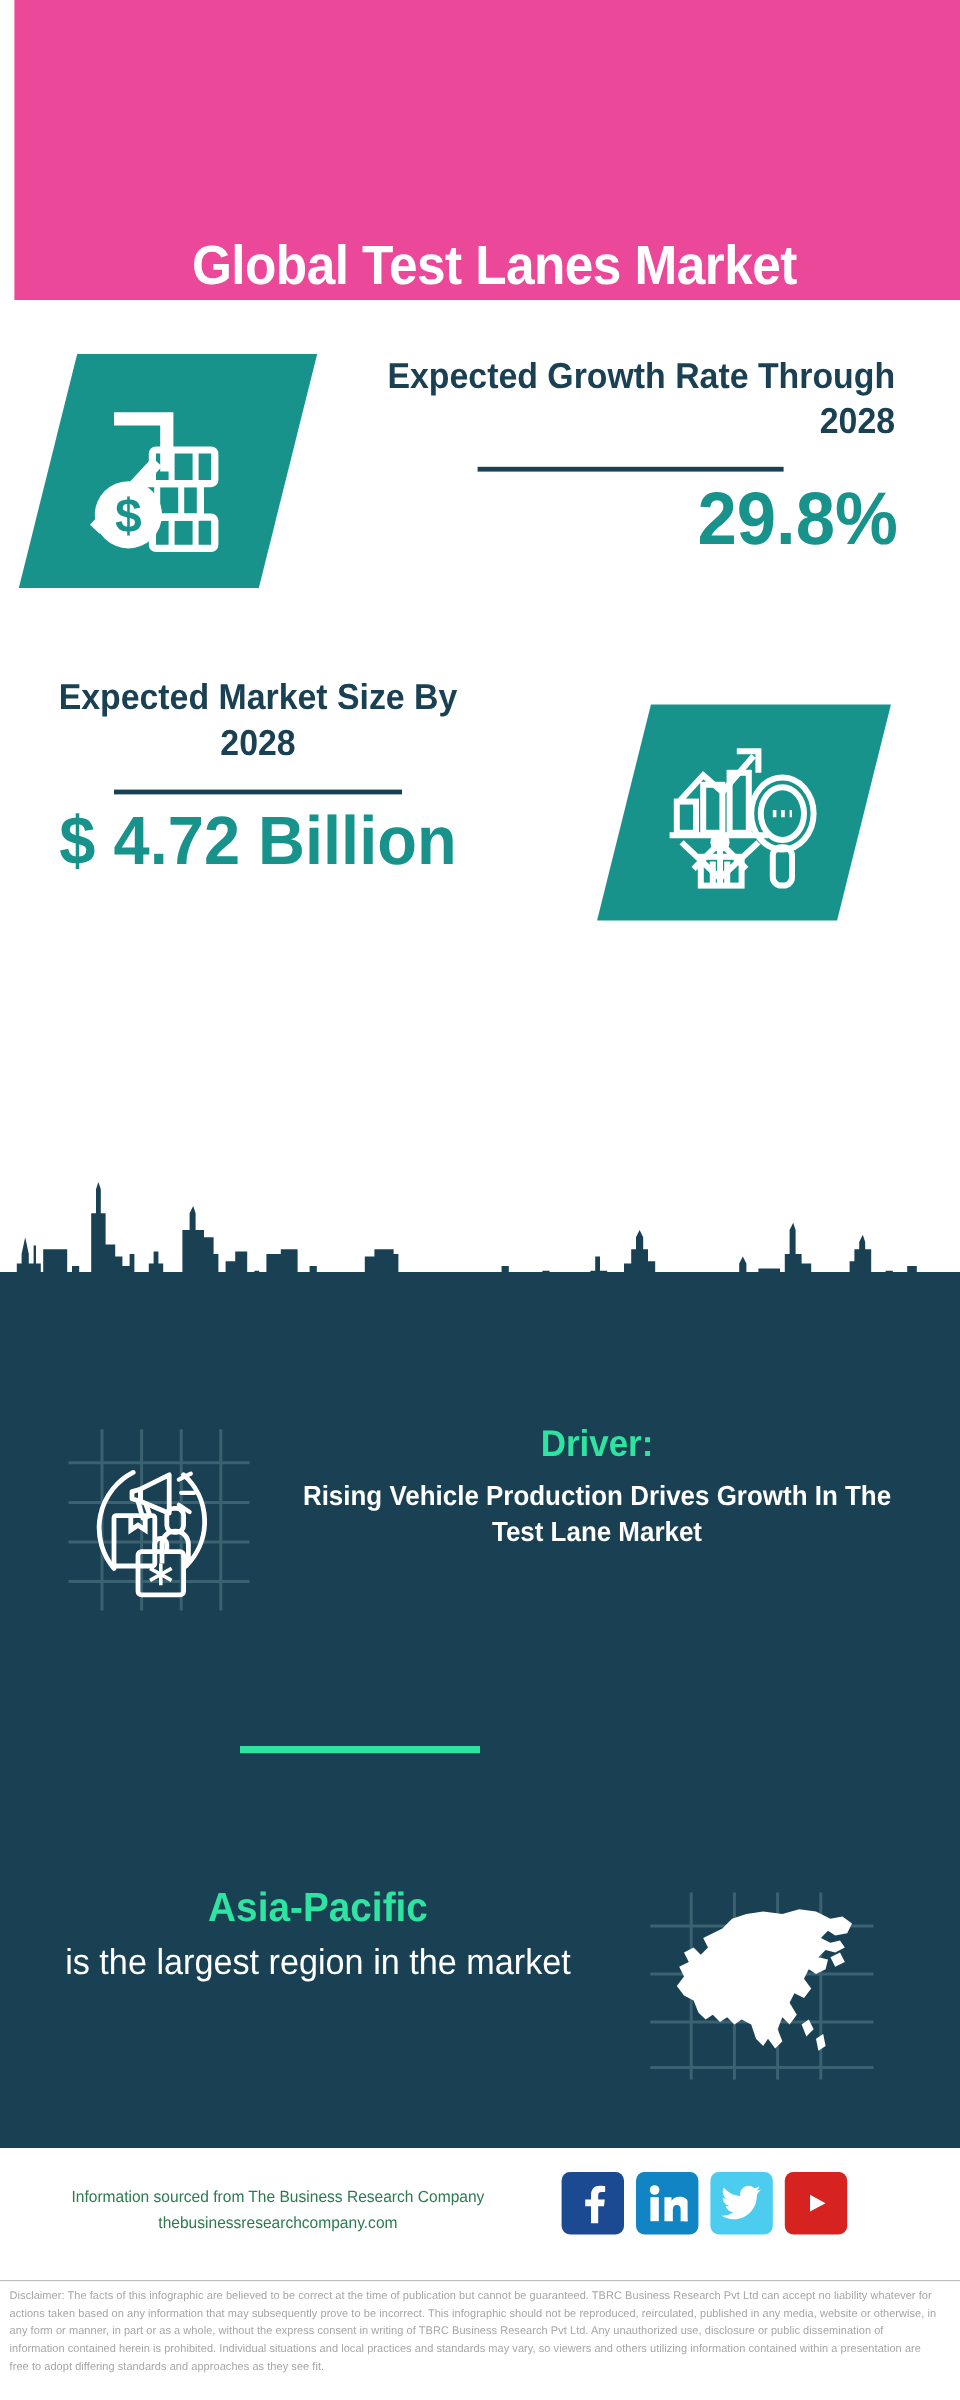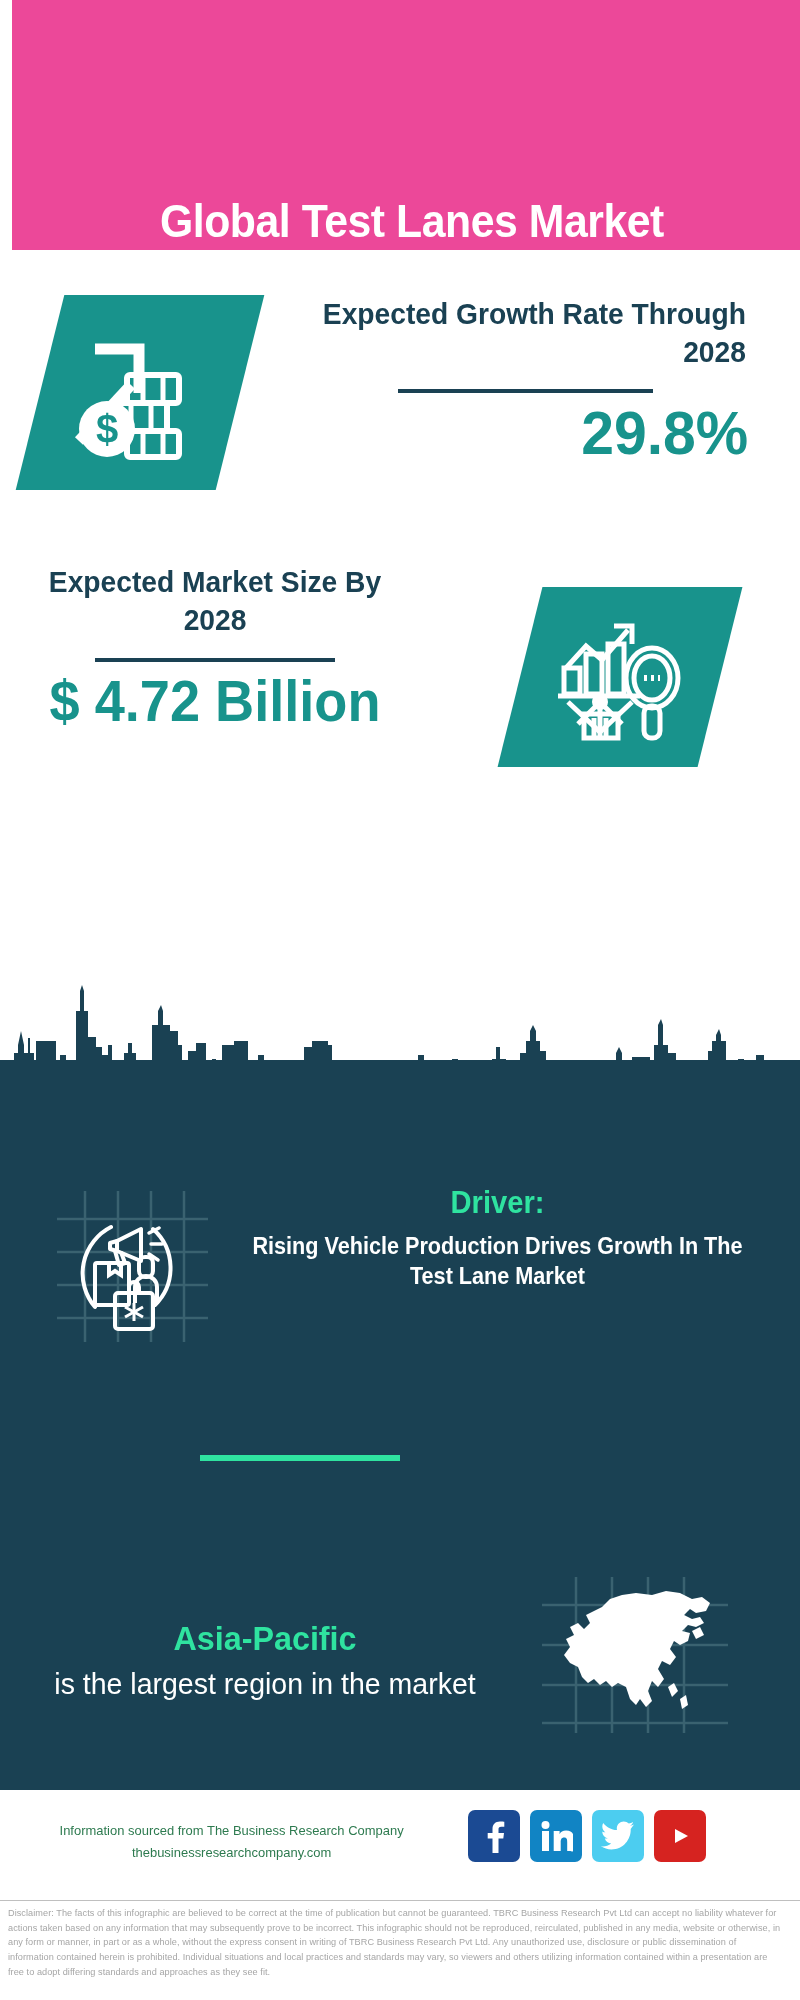--- a/index.html
+++ b/index.html
@@ -92,21 +92,21 @@
   }
 
   
   .divider-mint {
     position:absolute; left:200px; top:1455px; width:200px; height:6px;
     background:#2fe3a0;
   }
 
   
   .region-wrap { position:absolute; left:0; top:1570px; width:800px; height:180px; }
-  .region-text { position:absolute; left:30px; top:0; width:470px; text-align:center;margin-top:48px; }
+  .region-text { position:absolute; left:30px; top:0; width:470px; text-align:center; }
   .region-title {
     color:#2fe3a0; font-size:34px; font-weight:bold; line-height:1.2;
     transform:scaleX(0.95);
   }
   .region-sub {
     color:#ffffff; font-size:30px; line-height:1.35; margin-top:5px;
     transform:scaleX(0.95);
   }
   .region-map { position:absolute; left:540px; top:5px; width:190px; height:160px; }
 

